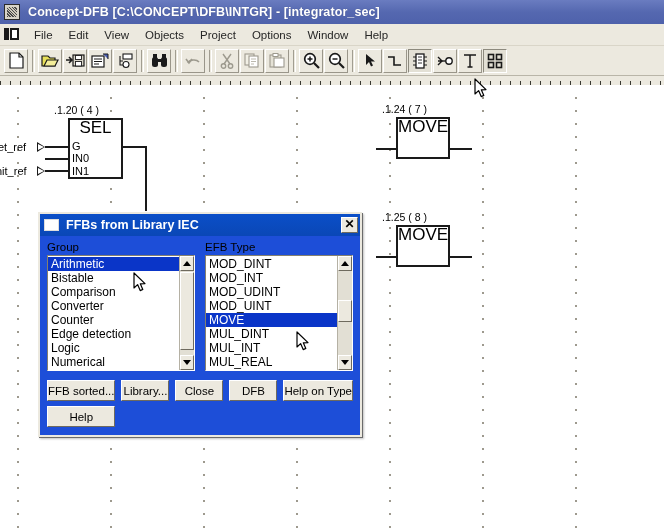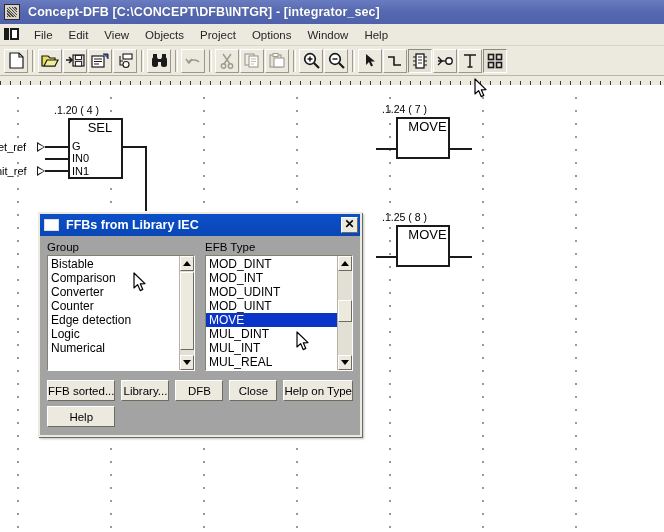--- a/index.html
+++ b/index.html
@@ -165,26 +165,25 @@
 
   
   .fbd-block {
     position: absolute;
     border: 2px solid #1a1a1a;
     background: #ffffff;
     box-sizing: border-box;
   }
   .fbd-name {
     text-align: center;
-    font-size: 13px;
+    font-size: 17px;
     font-family: "Liberation Sans", sans-serif;
     color: #000;
     line-height: 13px;
     margin-top: 1px;
-    padding-left: 9px;
   }
   .fbd-label {
     position: absolute;
     font-size: 10.5px;
     color: #000;
     white-space: nowrap;
   }
   .pin-name {
     position: absolute;
     font-size: 11px;
@@ -214,21 +213,21 @@
     font-size: 11px;
     color: #000;
     white-space: nowrap;
   }
 
   
   #dialog {
     position: absolute;
     left: 38px; top: 212px;
     width: 324px;
-    background: #a3a3a3;
+    background: #1d4ed8;
     border: 2px solid #ece9df;
     box-shadow: 1px 1px 0 #6b6b6b, 2px 2px 2px rgba(0,0,0,.25);
     box-sizing: border-box;
   }
   #dlg-titlebar {
     height: 22px;
     background: linear-gradient(to bottom, #0b4fc8 0%, #0a47b6 100%);
     display: flex;
     align-items: center;
     padding: 0 2px 0 4px;
@@ -602,20 +601,21 @@
     <div id="dlg-close">✕</div>
   </div>
 
   <div id="dlg-body">
     <div class="dlg-cols">
 
       <div class="dlg-col">
         <div class="dlg-caption">Group</div>
         <div class="listbox">
           <div class="list-items">
+            <div class="list-item selected">Arithmetic</div>
             <div class="list-item">Bistable</div>
             <div class="list-item">Comparison</div>
             <div class="list-item">Converter</div>
             <div class="list-item">Counter</div>
             <div class="list-item">Edge detection</div>
             <div class="list-item">Logic</div>
             <div class="list-item">Numerical</div>
           </div>
           <div class="vscroll">
             <div class="sb-btn">
@@ -652,22 +652,22 @@
               </div>
           </div>
         </div>
       </div>
 
     </div>
 
     <div class="dlg-buttons">
       <div class="dlg-btn">FFB sorted...</div>
       <div class="dlg-btn">Library...</div>
+      <div class="dlg-btn">Close</div>
       <div class="dlg-btn">DFB</div>
-      <div class="dlg-btn">Close</div>
       <div class="dlg-btn">Help on Type</div>
       <div class="dlg-btn">Help</div>
     </div>
   </div>
 </div>
 
 <div class="cursor" style="left:474px; top:78px;">
   <svg width="14" height="21" viewBox="0 0 14 21">
     <path d="M1 1 L1 16 L4.6 12.6 L7.2 18.6 L9.8 17.4 L7.3 11.8 L12 11.6 Z" fill="#ffffff" stroke="#000000" stroke-width="1.2" stroke-linejoin="round"></path>
   </svg>

